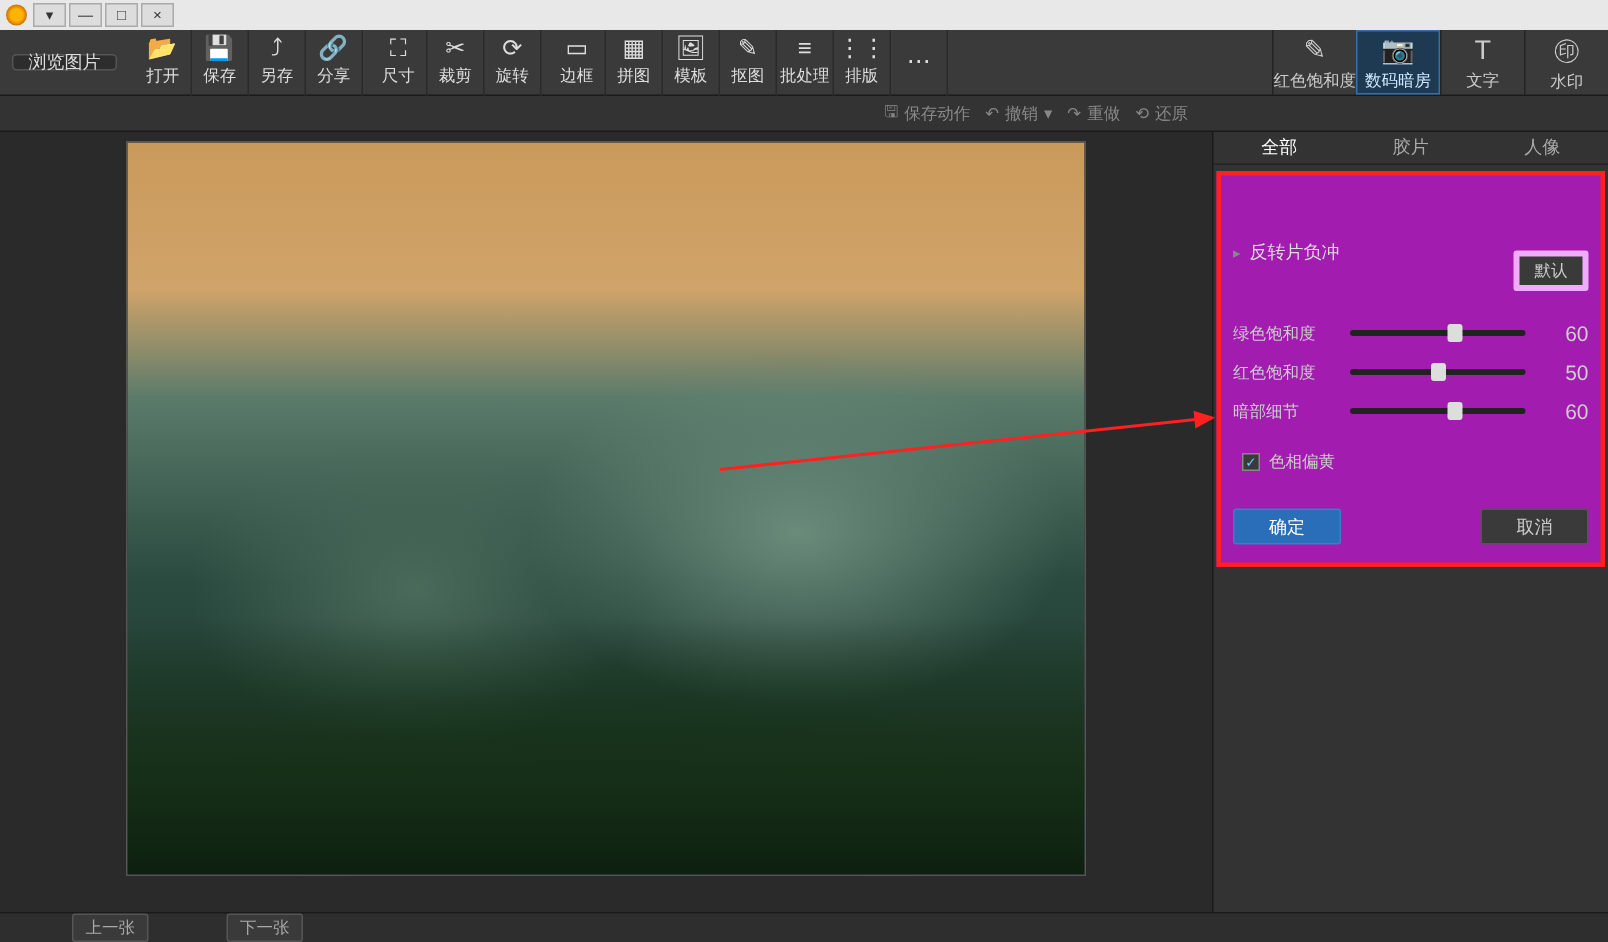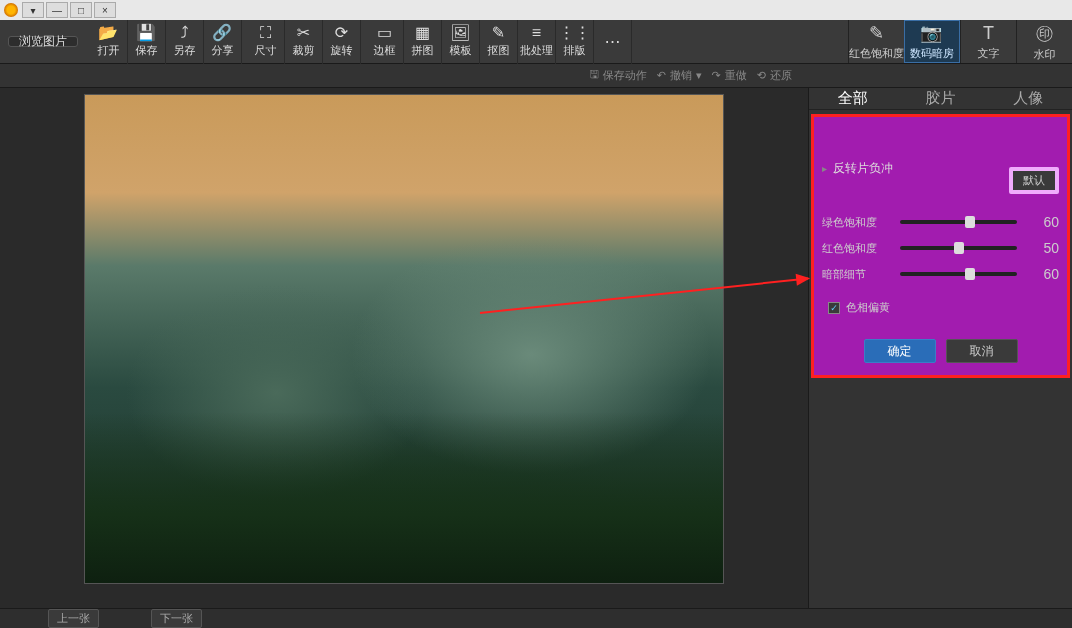--- a/index.html
+++ b/index.html
@@ -108,21 +108,21 @@
   }
 
   
   .right-panel {
     width: 264px; background:#333; border-left:1px solid #1a1a1a;
     display:flex; flex-direction:column;
   }
   .rp-tabs {
     height:22px; display:flex; border-bottom:1px solid #222;
   }
-  .rp-tab { flex:1; display:flex; align-items:center; justify-content:center; font-size:15px; color:#aaa; cursor:pointer; }
+  .rp-tab { flex:1; display:flex; align-items:center; justify-content:center; font-size:12px; color:#aaa; cursor:pointer; }
   .rp-tab.active { color:#fff; }
 
   
   .settings-box {
     border:3px solid #ff2020; margin:4px 2px 0 2px; padding:20px 8px 12px 8px;
     background:#a21caf;
   }
   .section-head {
     display:flex; align-items:center; justify-content:space-between;
     padding:6px 0 10px 0;
@@ -142,21 +142,21 @@
   }
   .slider-row .thumb {
     position:absolute; top:-4px; width:10px; height:12px; background:#ddd; border-radius:2px;
     transform:translateX(-50%); cursor:pointer;
   }
   .slider-row .val { width:24px; text-align:right; font-size:14px; }
 
   .chk-row { display:flex; align-items:center; gap:6px; margin:18px 0 24px 6px; font-size:11px;}
   .chk-row .chk { width:12px; height:12px; border:1px solid #888; background:#3a3a3a; display:flex; align-items:center; justify-content:center; font-size:9px; color:#6cf;}
 
-  .btn-row { display:flex; gap:10px; justify-content:center; }
+  .btn-row { display:flex; gap:10px; justify-content:space-between; }
   .btn-row .b {
     width:72px; height:24px; border-radius:2px; display:flex; align-items:center; justify-content:center;
     font-size:12px; cursor:pointer;
   }
   .btn-ok { background:#2a6db8; color:#fff; border:1px solid #3a7dc8; }
   .btn-cancel { background:#3a3a3a; color:#ccc; border:1px solid #555; }
 
   
   .statusbar {
     position:absolute; left:0; right:0; bottom:0; height:20px;

